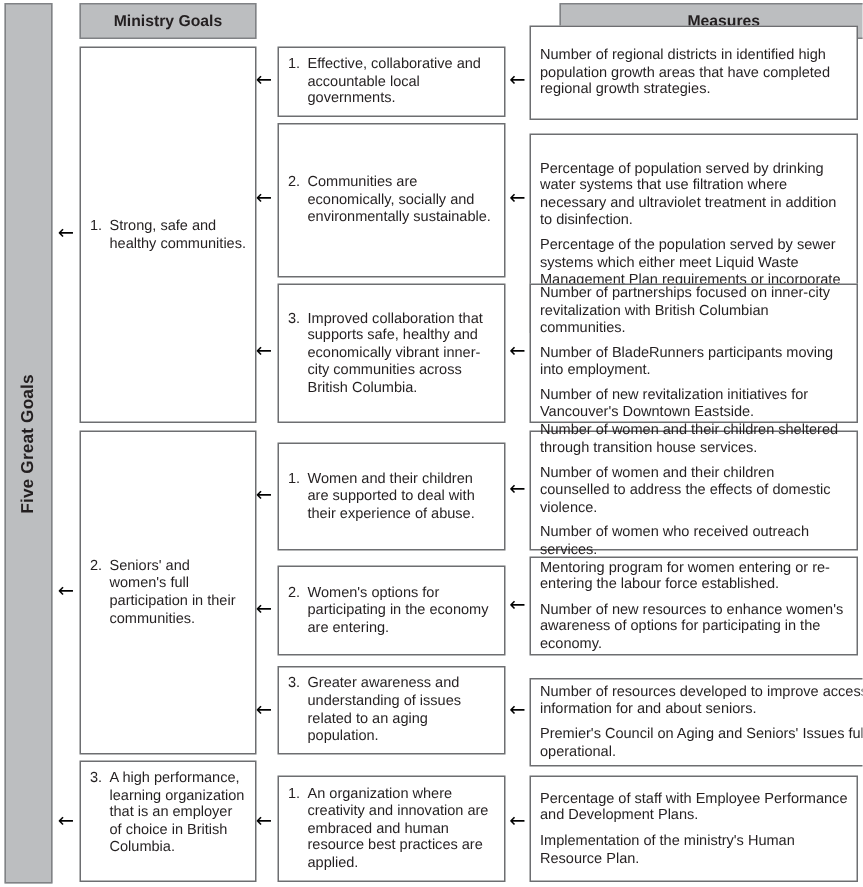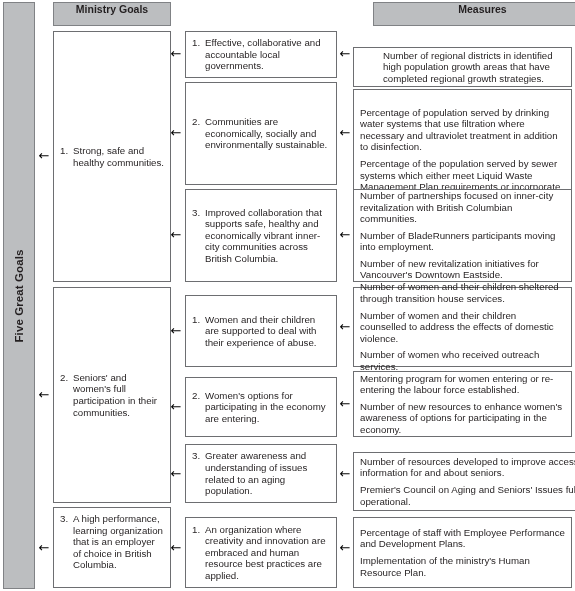--- a/index.html
+++ b/index.html
@@ -47,20 +47,21 @@
   }
 
   
   .col-head {
     position: absolute;
     background: #bcbec0;
     border: 1px solid #808285;
     box-sizing: border-box;
     height: 24px;
     display: flex;
+    align-items: center;
     justify-content: center;
     font-size: 10.5px;
     font-weight: bold;
     color: #231f20;
   }
   .head-goals      { left: 53px;  top: 2px; width: 118px; }
   .head-objectives { left: 185px; top: 2px; width: 152px; }
   .head-measures   { left: 353px; top: 2px; width: 219px; margin-left: 20px; }
 
   
@@ -157,21 +158,21 @@
       <div class="box-inner">
         <div class="numitem">
           <span class="num">1.</span>
           <span class="txt">Effective, collaborative and accountable local governments.</span>
         </div>
       </div>
     </div>
   </div>
   <div class="arrow" style="left:170px; top:48px;">←</div>
 
-  <div class="box" style="left:353px; top:47px; width:219px; height:40px;padding-left:23px;">
+  <div class="box" style="left:353px; top:17px; width:219px; height:63px;">
     <div class="vcenter">
       <div class="box-inner mlist">
         <p>Number of regional districts in identified high population growth areas that have completed regional growth strategies.</p>
       </div>
     </div>
   </div>
   <div class="arrow" style="left:339px; top:48px;">←</div>
 
   <div class="box" style="left:185px; top:82px; width:152px; height:103px;">
     <div class="vcenter">

